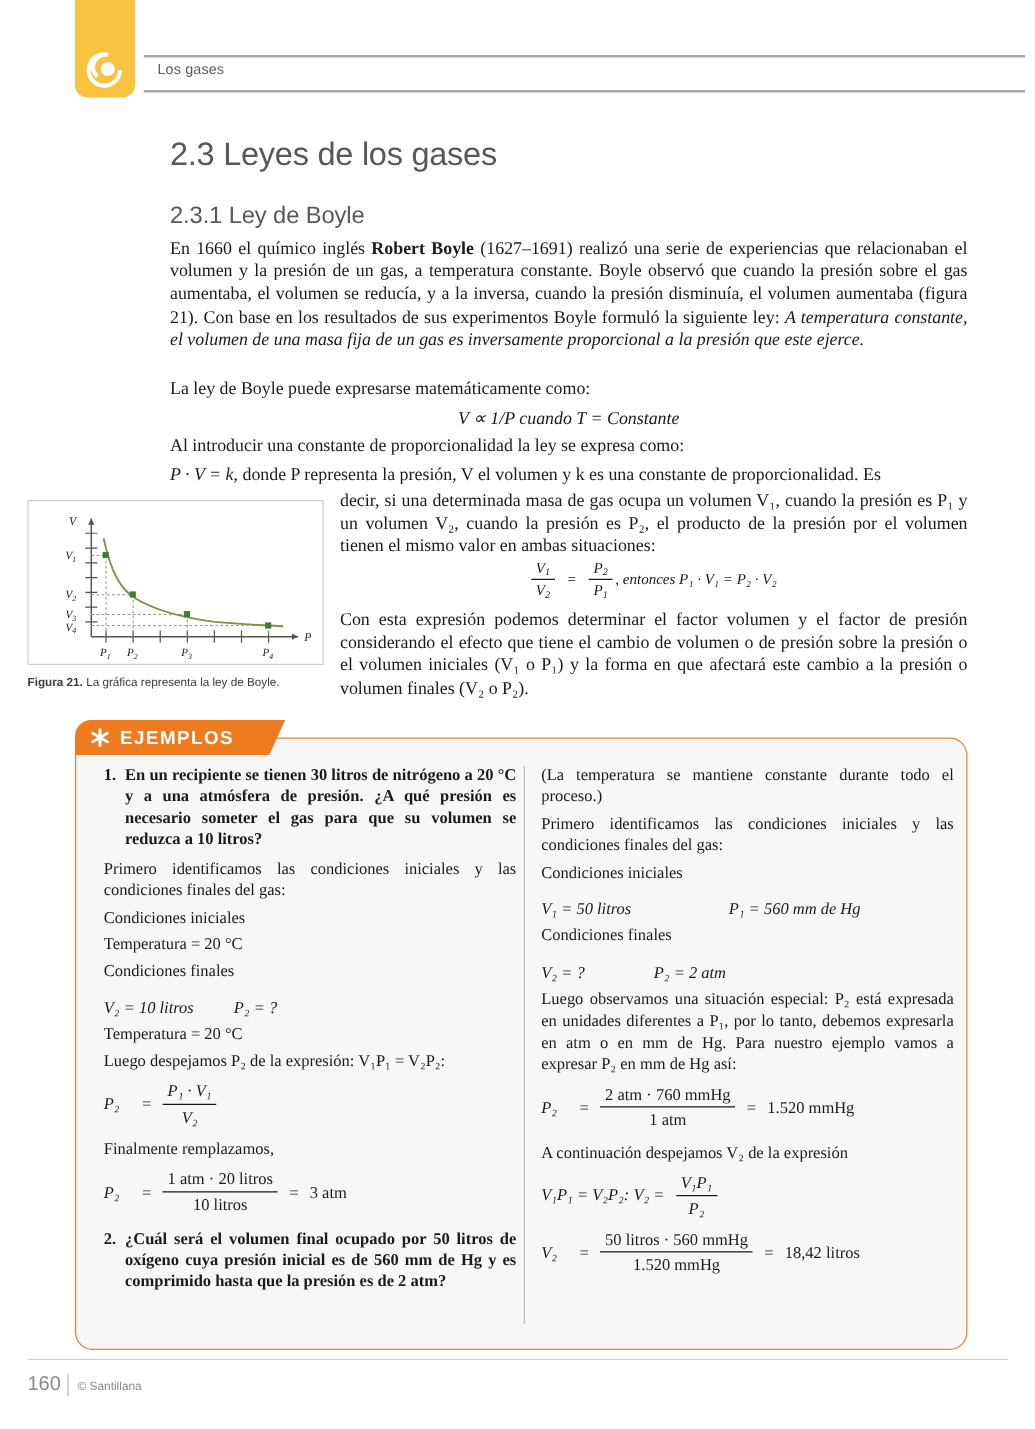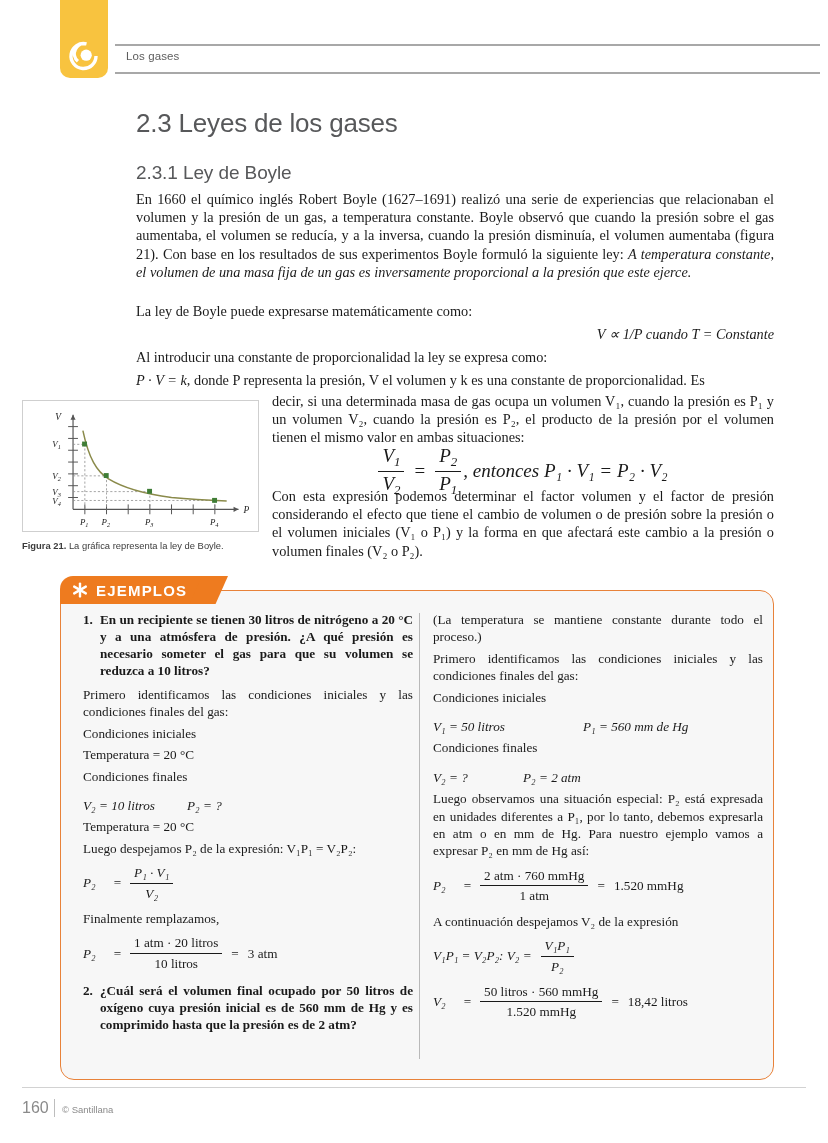--- a/index.html
+++ b/index.html
@@ -37,32 +37,32 @@
     position:absolute; left:136px; top:162px; width:640px;
     font-family:"Liberation Sans", sans-serif; font-weight:400;
     font-size:19px; color:#57585a; letter-spacing:-.1px;
   }
 
   
   .body-col { position:absolute; left:136px; width:638px; font-size:14.3px; line-height:18.2px; text-align:justify; }
   .body-col p { margin:0 0 3px 0; }
   .p-intro { top:190px; }
   .p-ley    { top:302px; }
-  .eq-center{ position:absolute; left:136px; width:638px; text-align:right; font-size:14.3px; }
+  .eq-center{ position:absolute; left:136px; width:638px; text-align:center; font-size:14.3px; }
   .eq1 { top:326px; }
   .p-const  { top:348px; }
   .p-pvk    { top:371px; }
 
   
   .p-wrap { position:absolute; left:272px; top:392px; width:502px; font-size:14.3px; line-height:18.2px; text-align:justify; }
   .eq-frac-wrap { position:absolute; left:272px; top:445px; width:502px; text-align:center; }
   .p-wrap2 { position:absolute; left:272px; top:487px; width:502px; font-size:14.3px; line-height:18.2px; text-align:justify; }
 
   i, .it { font-style:italic; }
-  .bold { font-weight:normal; }
+  .bold { font-weight:bold; }
   sub { font-size:.68em; vertical-align:-.28em; }
 
   
   .figure { position:absolute; left:22px; top:400px; width:240px; }
   .fig-box { width:237px; height:132px; border:1px solid #cfcfcf; background:#ffffff; position:relative; }
   .fig-caption {
     margin-top:8px; font-family:"Liberation Sans", sans-serif;
     font-size:9.4px; color:#3b3b3b; line-height:12px;
   }
   .fig-caption .fb { font-weight:bold; }
@@ -151,21 +151,21 @@
   <span class="it">V ∝ 1/P cuando T = Constante</span>
 </div>
 <div class="body-col p-const">Al introducir una constante de proporcionalidad la ley se expresa como:</div>
 <div class="body-col p-pvk">
   <span class="it">P · V = k</span><span>, donde P representa la presión, V el volumen y k es una constante de proporcionalidad. Es</span>
 </div>
 
 <div class="p-wrap">decir, si una determinada masa de gas ocupa un volumen V₁, cuando la presión es P₁ y un volumen V₂, cuando la presión es P₂, el producto de la presión por el volumen tienen el mismo valor en ambas situaciones:</div>
 
 <div class="eq-frac-wrap">
-  <span style="display:inline-flex; align-items:center; font-size:19px;justify-content:space-between;">
+  <span style="display:inline-flex; align-items:center; font-size:12px;justify-content:space-between;">
     <span class="frac it">
       <span class="num">V<sub>1</sub></span>
       <span class="den">V<sub>2</sub></span>
     </span>
     <span style="margin:0 10px;">=</span>
     <span class="frac it">
       <span class="num">P<sub>2</sub></span>
       <span class="den">P<sub>1</sub></span>
     </span>
     <span style="margin-left:2px;" class="it">, entonces P₁ · V₁  =  P₂ · V₂</span>

